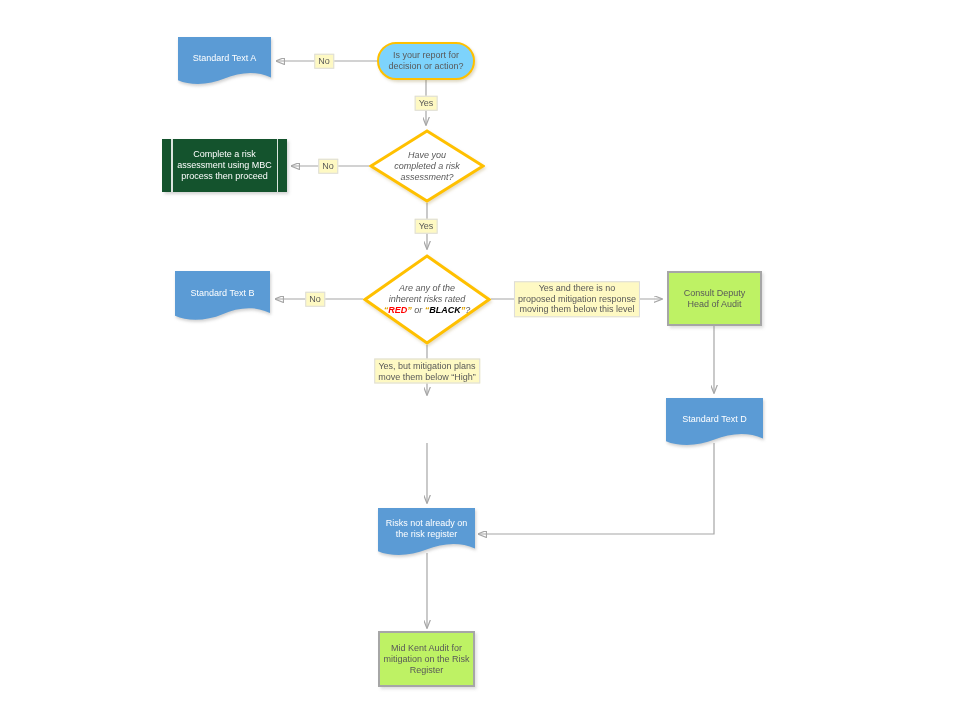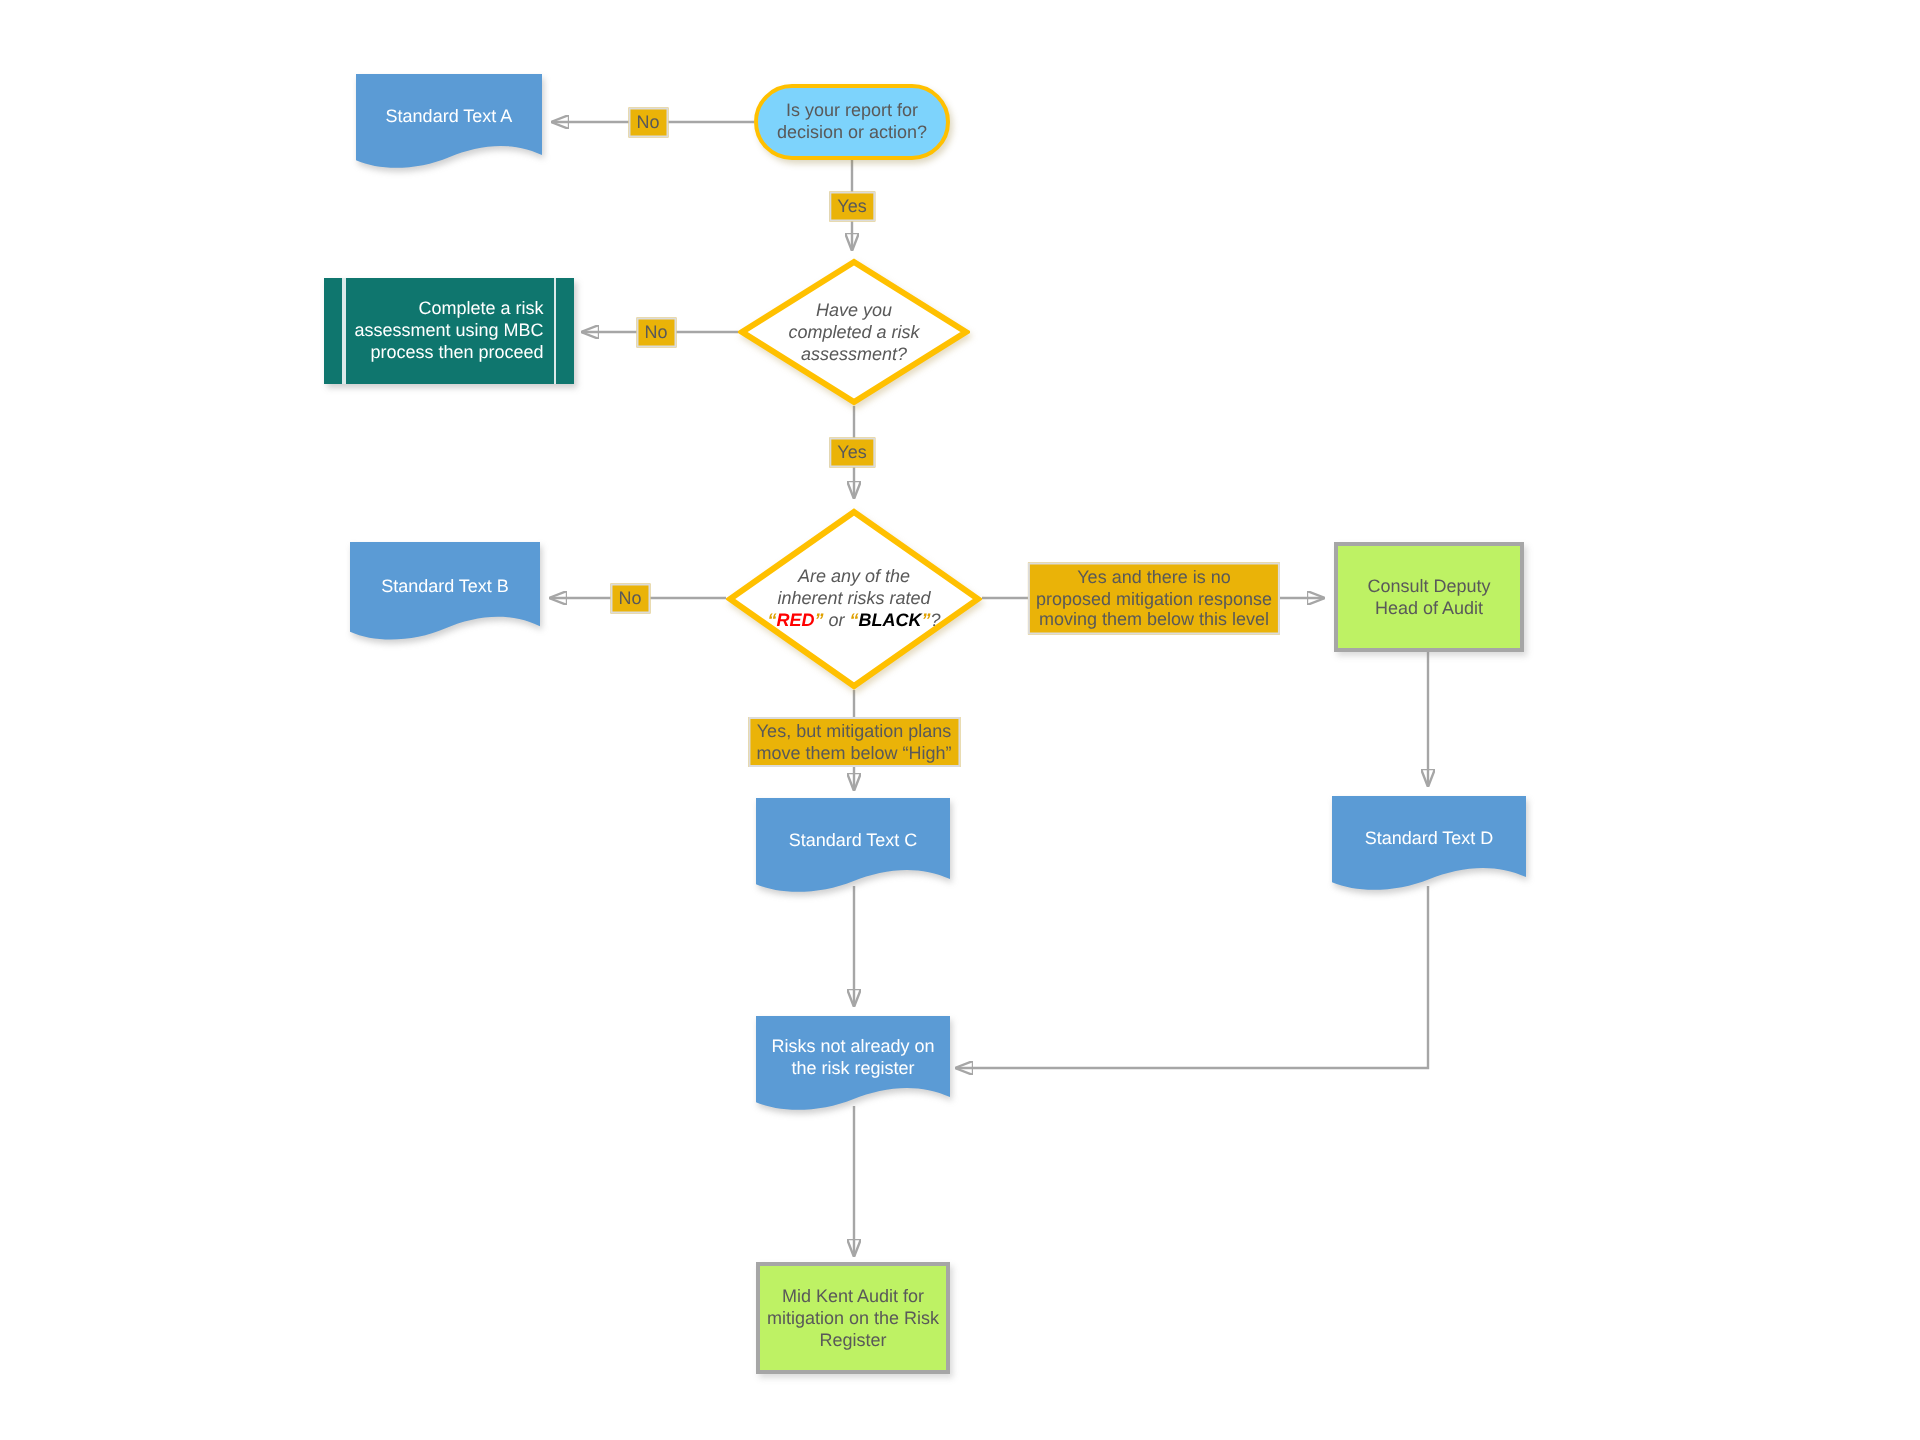--- a/index.html
+++ b/index.html
@@ -29,23 +29,22 @@
     box-shadow: 1.5px 2px 3px rgba(150,130,60,0.30);
   }
 
   
   .doc svg { position: absolute; left: 0; top: 0; width: 100%; height: 100%;
              filter: drop-shadow(1.5px 2px 1.5px rgba(120,120,120,0.35)); }
   .doc .txt { position: relative; color: #ffffff; padding-bottom: 10px; }
 
   
   .preproc {
-    background: #0f766e;
+    background: #14532d;
     box-shadow: 1.5px 2px 3px rgba(120,120,120,0.35);
-    text-align: right;
   }
   .preproc .bar { position: absolute; top: 0; bottom: 0; width: 1.5px; background: #ffffff; opacity: .85; }
   .preproc .bar.left { left: 9px; }
   .preproc .bar.right { right: 9px; }
   .preproc .txt { color: #ffffff; padding: 0 13px; }
 
   
   .diamond svg { position: absolute; left: 0; top: 0; width: 100%; height: 100%;
                  filter: drop-shadow(1.5px 2px 1.5px rgba(170,140,60,0.30)); }
   .diamond .txt { position: relative; font-style: italic; }
@@ -54,21 +53,21 @@
   .gbox {
     background: #bef264;
     border: 2.5px solid #A6A6A6;
     box-shadow: 1.5px 2px 3px rgba(140,140,140,0.30);
   }
 
   
   .elabel {
     position: absolute; z-index: 3;
     transform: translate(-50%, -50%);
-    background: #eab308;
+    background: #fef9c3;
     border: 1px solid #dcdcdc;
     padding: 1px 3px;
     font-size: 9px; line-height: 10.5px; color: #595959;
     text-align: center; white-space: nowrap;
   }
 
   
   .q  { color: #DFA000; font-weight: bold; }
   .red-word   { color: #FF0000; font-weight: bold; }
   .black-word { color: #000000; font-weight: bold; }
@@ -150,26 +149,20 @@
     <div class="txt line">Standard Text B</div>
   </div>
 
   <div class="node gbox" style="left:667px;top:271px;width:95px;height:55px">
     <div class="txt">
       <div class="line">Consult Deputy</div>
       <div class="line">Head of Audit</div>
     </div>
   </div>
 
-  <div class="node doc" style="left:378px;top:399px;width:97px;height:52px">
-    <svg viewBox="0 0 100 100" preserveAspectRatio="none">
-      <path d="M0,0 H100 V78 C84,64 66,68 50,80 C34,92 14,94 0,83 Z" fill="#5B9BD5"></path>
-    </svg>
-    <div class="txt line">Standard Text C</div>
-  </div>
 
   <div class="node doc" style="left:666px;top:398px;width:97px;height:52px">
     <svg viewBox="0 0 100 100" preserveAspectRatio="none">
       <path d="M0,0 H100 V78 C84,64 66,68 50,80 C34,92 14,94 0,83 Z" fill="#5B9BD5"></path>
     </svg>
     <div class="txt line">Standard Text D</div>
   </div>
 
   <div class="node doc" style="left:378px;top:508px;width:97px;height:52px">
     <svg viewBox="0 0 100 100" preserveAspectRatio="none">

